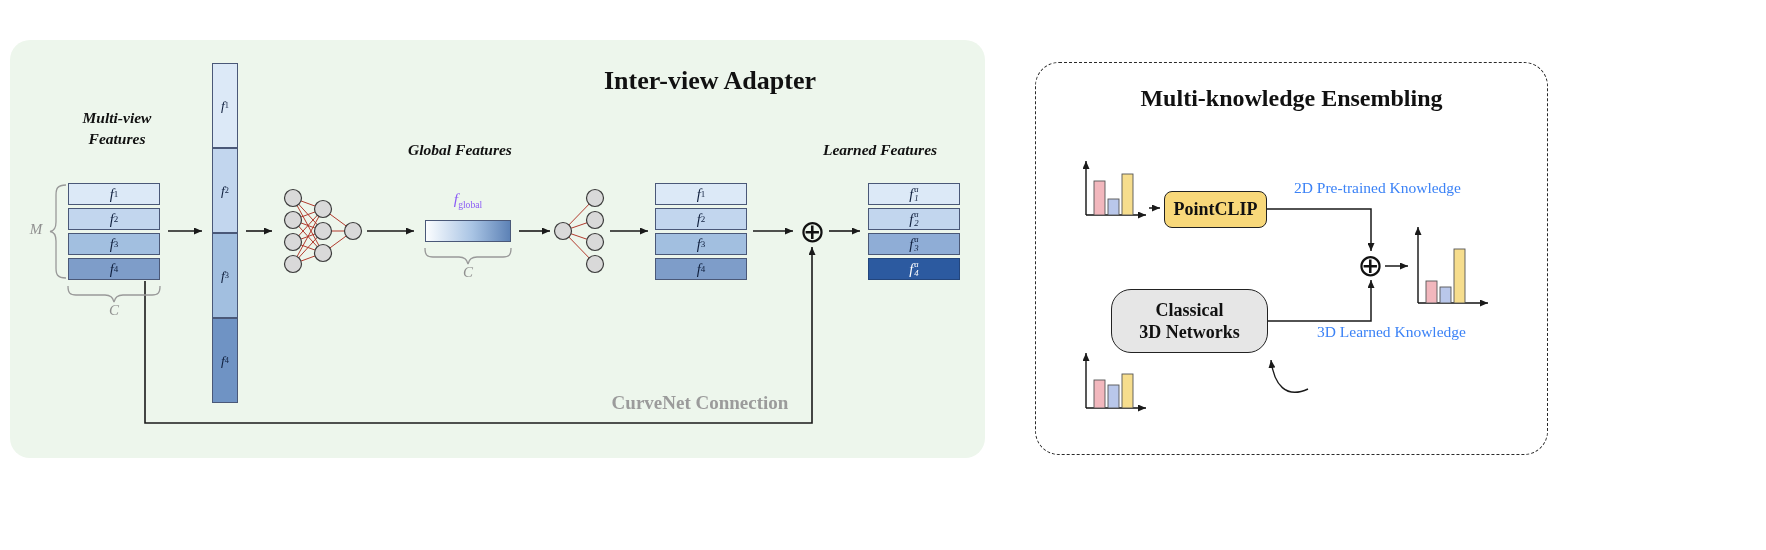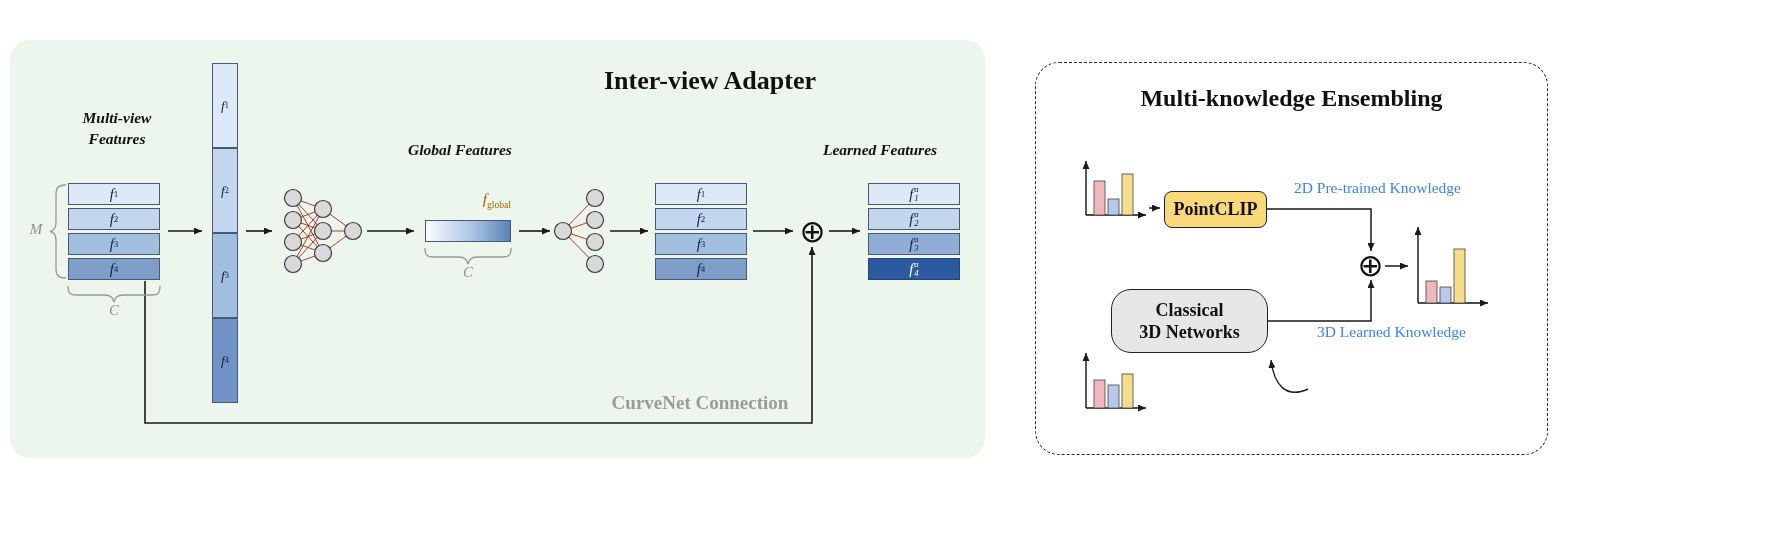--- a/index.html
+++ b/index.html
@@ -11,21 +11,21 @@
   .ptitle{position:absolute;font-weight:bold;color:#111;text-align:center;}
   .lab-italic{position:absolute;font-style:italic;font-weight:bold;color:#111;text-align:center;line-height:1.35;}
   .frow{position:absolute;width:92px;height:22px;border:1px solid #4a5878;display:flex;align-items:center;justify-content:center;font-size:14.5px;color:#0f1f3d;}
   .frow i,.cseg i,.fg i{font-style:italic;}
   sub{font-size:0.62em;}
   .cseg{position:absolute;left:202px;width:26px;height:85px;border:1px solid #4a5878;display:flex;align-items:center;justify-content:center;font-size:13.5px;color:#0f1f3d;}
   .oplus{position:absolute;font-family:"DejaVu Sans",sans-serif;font-size:31px;line-height:33px;width:33px;height:33px;text-align:center;color:#111;}
   .gray-it{position:absolute;font-style:italic;color:#8f8f8f;font-size:15px;text-align:center;}
   .muted{position:absolute;color:#3b82f6;font-size:15.5px;white-space:nowrap;}
   .ss{display:inline-flex;flex-direction:column;align-items:flex-start;font-size:0.6em;line-height:1.05;font-style:italic;margin-left:1px;vertical-align:-0.35em;}
-  .fg{position:absolute;font-size:15.5px;color:#a16207;text-align:right;}
+  .fg{position:absolute;font-size:15.5px;color:#8b5cf6;text-align:center;}
   .gradbar{position:absolute;left:415px;top:180px;width:86px;height:22px;border:1px solid #4a5878;background:linear-gradient(90deg,#fbfdff,#a9c4e4 55%,#5d82b6);}
   .box{position:absolute;display:flex;flex-direction:column;align-items:center;justify-content:center;font-weight:bold;font-size:18px;line-height:1.25;text-align:center;}
   .pointclip{left:128px;top:128px;width:103px;height:37px;background:#f8d87a;border:1.5px solid #222;border-radius:8px;}
   .classical{left:75px;top:226px;width:157px;height:64px;background:#e6e6e6;border:1.5px solid #222;border-radius:20px;}
   .networks{position:absolute;left:250px;top:306px;width:200px;text-align:center;font-style:italic;font-size:15px;color:#111;word-spacing:10px;line-height:1.5;}
   .resid{position:absolute;left:555px;top:352px;width:270px;text-align:center;font-weight:bold;font-size:19px;color:#9b9b9b;}
   .white-row{color:#fff !important;border-color:#23457c !important;}
 </style>
 </head>
 <body>

